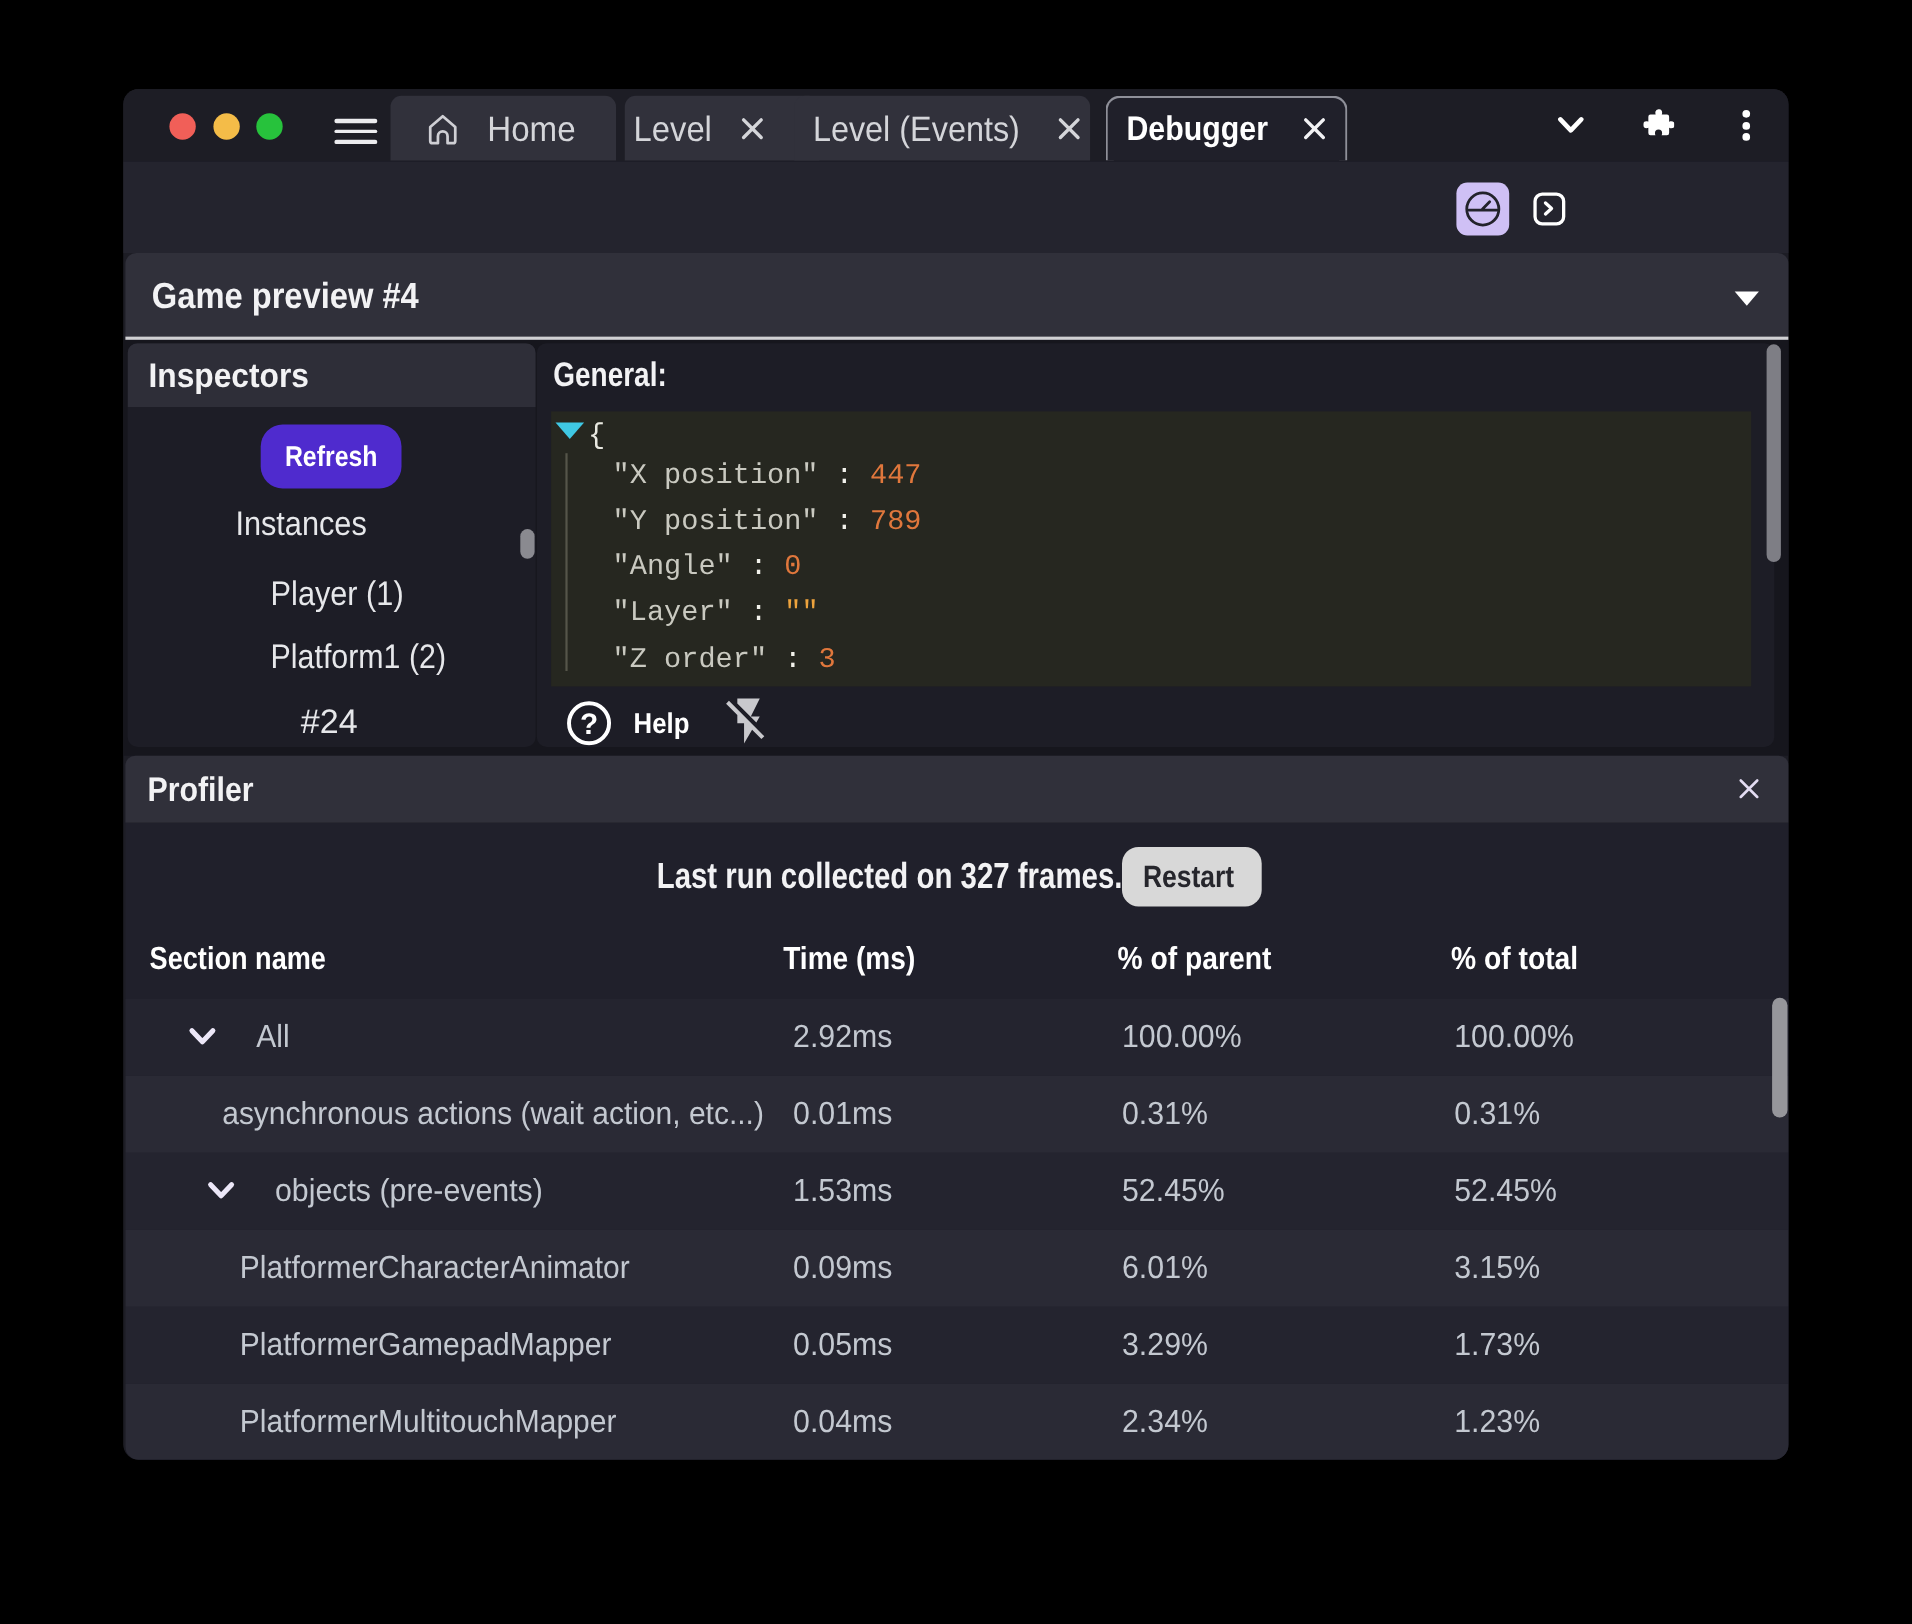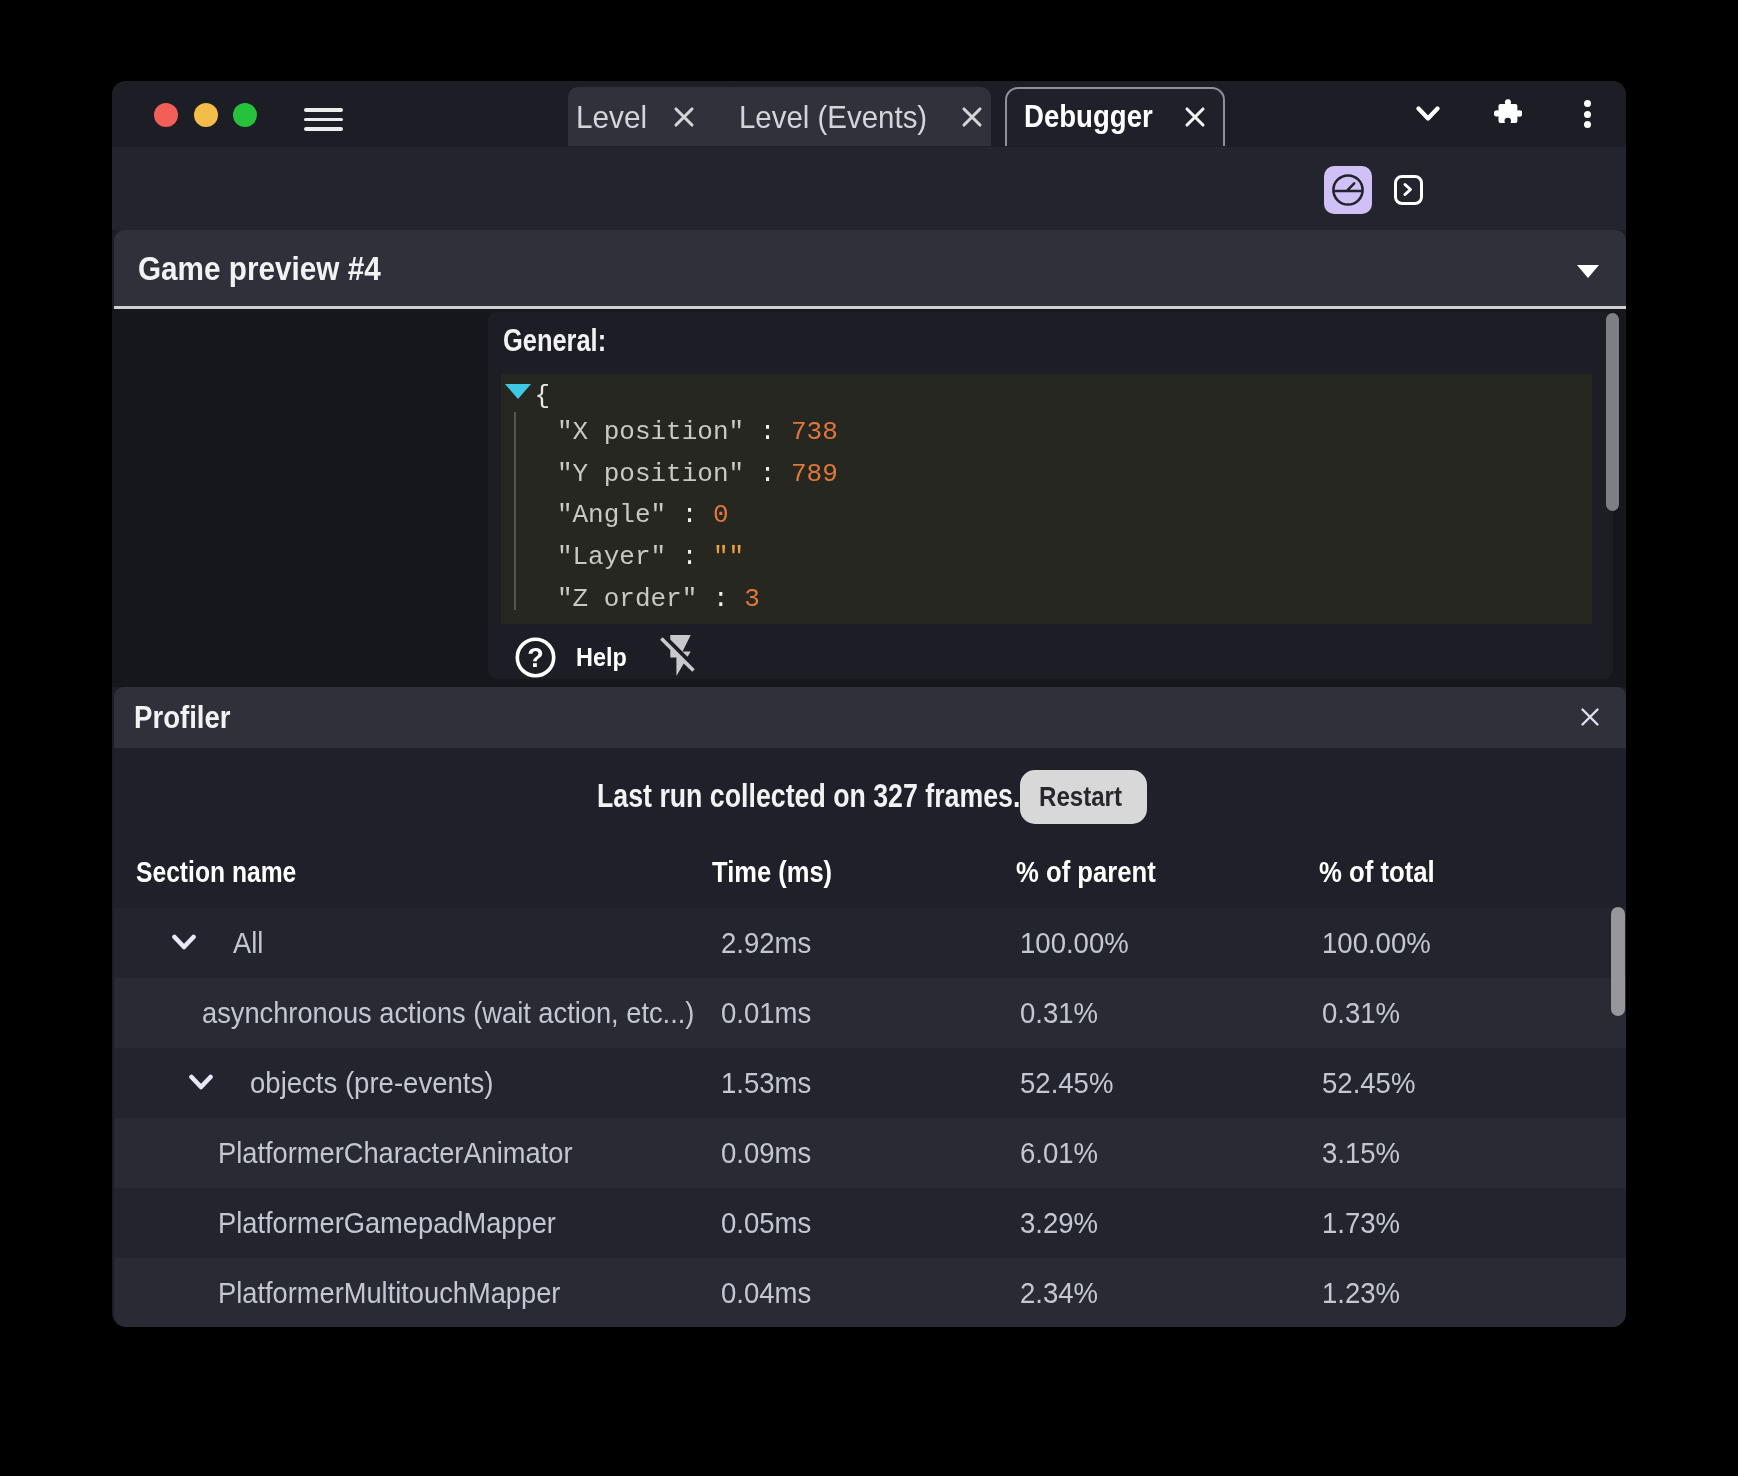--- a/index.html
+++ b/index.html
@@ -17,20 +17,26 @@
 <div id="win">
 
   <div class="abs" style="left:0;top:0;width:1514px;height:66px;background:#1d1d25;"></div>
   <div class="abs" style="left:42px;top:22px;width:24px;height:24px;border-radius:50%;background:#f15f58;"></div>
   <div class="abs" style="left:82px;top:22px;width:24px;height:24px;border-radius:50%;background:#f4bc48;"></div>
   <div class="abs" style="left:121px;top:22px;width:24px;height:24px;border-radius:50%;background:#27c23c;"></div>
   <div class="abs" style="left:192px;top:27px;width:39px;height:3.6px;background:#ececef;border-radius:2px;"></div>
   <div class="abs" style="left:192px;top:36.5px;width:39px;height:3.6px;background:#ececef;border-radius:2px;"></div>
   <div class="abs" style="left:192px;top:46px;width:39px;height:3.6px;background:#ececef;border-radius:2px;"></div>
 
+  <div class="tab" style="left:243px;width:205px;">
+    <svg class="abs" style="left:30px;top:14px;" width="35" height="35" viewBox="0 0 24 24">
+      <path d="M4.2 9.9 L12 3.2 L19.8 9.9 L19.8 18.6 a1.4 1.4 0 0 1 -1.4 1.4 L15 20 L15 15.6 a3 3 0 0 0 -6 0 L9 20 L5.6 20 a1.4 1.4 0 0 1 -1.4 -1.4 Z" stroke="#cfcfd4" stroke-width="1.7" fill="none" stroke-linejoin="round"></path>
+    </svg>
+    <span class="t" style="left:88px;top:13.5px;font-size:32px;transform:scaleX(0.94);">Home</span>
+  </div>
   <div class="tab" style="left:456px;width:177px;">
     <span class="t" style="left:8px;top:13.5px;font-size:32px;transform:scaleX(0.93);">Level</span>
     <svg class="abs" style="left:102px;top:16px;" width="28" height="28" viewBox="0 0 28 28">
       <path d="M6 6 L22 22 M22 6 L6 22" stroke="#d4d5d9" stroke-width="3.1" fill="none" stroke-linecap="round"></path>
     </svg>
   </div>
   <div class="tab" style="left:610px;width:269px;">
     <span class="t" style="left:16.8px;top:13.5px;font-size:32px;transform:scaleX(0.92);">Level (Events)</span>
     <svg class="abs" style="left:236px;top:16px;" width="28" height="28" viewBox="0 0 28 28">
       <path d="M6 6 L22 22 M22 6 L6 22" stroke="#d4d5d9" stroke-width="3.1" fill="none" stroke-linecap="round"></path>
@@ -66,28 +72,40 @@
     </svg>
   </div>
 
   <div class="abs" style="left:2px;top:149px;width:1512px;height:75.5px;background:#30303a;border-radius:10px 10px 0 0;"></div>
   <span class="t" style="left:26px;top:171px;font-size:33px;font-weight:bold;color:#f2f2f4;transform:scaleX(0.9);">Game preview #4</span>
   <div class="abs" style="left:1465px;top:184px;width:0;height:0;border-left:11px solid transparent;border-right:11px solid transparent;border-top:13px solid #fff;"></div>
   <div class="abs" style="left:2px;top:224.5px;width:1512px;height:3px;background:#d0d0d3;"></div>
 
   <div class="abs" style="left:0;top:227.5px;width:1514px;height:378.5px;background:#16161d;"></div>
 
+  <div class="abs" style="left:4px;top:231px;width:371px;height:367px;background:#1d1d26;border-radius:9px;overflow:hidden;">
+    <div class="abs" style="left:0;top:0;width:371px;height:58px;background:#2e2e38;"></div>
+    <span class="t" style="left:19px;top:14px;font-size:31px;font-weight:bold;color:#f2f2f4;transform:scaleX(0.93);">Inspectors</span>
+    <div class="abs" style="left:121px;top:74px;width:128px;height:58px;background:#4f2bce;border-radius:20px;">
+      <span class="t" style="left:22px;top:16px;font-size:26px;font-weight:bold;color:#fff;transform:scaleX(0.87);">Refresh</span>
+    </div>
+    <span class="t" style="left:97.6px;top:148px;font-size:31px;color:#e6e7ea;transform:scaleX(0.9);">Instances</span>
+    <span class="t" style="left:129.7px;top:212px;font-size:31px;color:#e6e7ea;transform:scaleX(0.9);">Player (1)</span>
+    <span class="t" style="left:129.7px;top:269px;font-size:31px;color:#e6e7ea;transform:scaleX(0.89);">Platform1 (2)</span>
+    <span class="t" style="left:157.4px;top:328px;font-size:31px;color:#e6e7ea;">#24</span>
+    <div class="abs" style="left:356.7px;top:169px;width:13px;height:27px;background:#8a8a90;border-radius:7px;"></div>
+  </div>
 
   <div class="abs" style="left:376px;top:231px;width:1125px;height:367px;background:#1d1d26;border-radius:9px;overflow:hidden;">
     <span class="t" style="left:15px;top:13px;font-size:31px;font-weight:bold;color:#f2f2f4;transform:scaleX(0.82);">General:</span>
     <div class="abs" style="left:13px;top:62px;width:1091px;height:250px;background:#262720;"></div>
     <div class="abs" style="left:16.6px;top:71.6px;width:0;height:0;border-left:13.5px solid transparent;border-right:13.5px solid transparent;border-top:15px solid #3fc8e4;"></div>
     <div class="abs" style="left:25.5px;top:100px;width:2.5px;height:198px;background:#55554a;"></div>
     <div class="t" style="left:46.6px;top:71px;font-family:'Liberation Mono',monospace;font-size:26px;color:#e8e8e0;">{</div>
-    <div class="abs" style="left:68.9px;top:100.2px;font-family:'Liberation Mono',monospace;font-size:26px;line-height:41.6px;color:#c9c9c0;white-space:pre;">"X position"<span style="color:#f2f2ec"> : </span><span style="color:#e0773c">738</span>
+    <div class="abs" style="left:68.9px;top:100.2px;font-family:'Liberation Mono',monospace;font-size:26px;line-height:41.6px;color:#c9c9c0;white-space:pre;">"X position"<span style="color:#f2f2ec"> : </span><span style="color:#e0773c">447</span>
 "Y position"<span style="color:#f2f2ec"> : </span><span style="color:#e0773c">789</span>
 "Angle"<span style="color:#f2f2ec"> : </span><span style="color:#e0773c">0</span>
 "Layer"<span style="color:#f2f2ec"> : </span><span style="color:#eda33d">""</span>
 "Z order"<span style="color:#f2f2ec"> : </span><span style="color:#e0773c">3</span></div>
     <svg class="abs" style="left:26.5px;top:324.5px;" width="41" height="41" viewBox="0 0 41 41">
       <circle cx="20.5" cy="20.5" r="18.2" stroke="#fff" stroke-width="3.6" fill="none"></circle>
       <text x="20.5" y="30" font-size="27" font-weight="bold" fill="#fff" text-anchor="middle" font-family="Liberation Sans">?</text>
     </svg>
     <span class="t" style="left:88px;top:332px;font-size:26px;font-weight:bold;color:#fff;transform:scaleX(0.9);">Help</span>
     <svg class="abs" style="left:167.7px;top:318.9px;" width="49" height="49" viewBox="0 0 24 24">

